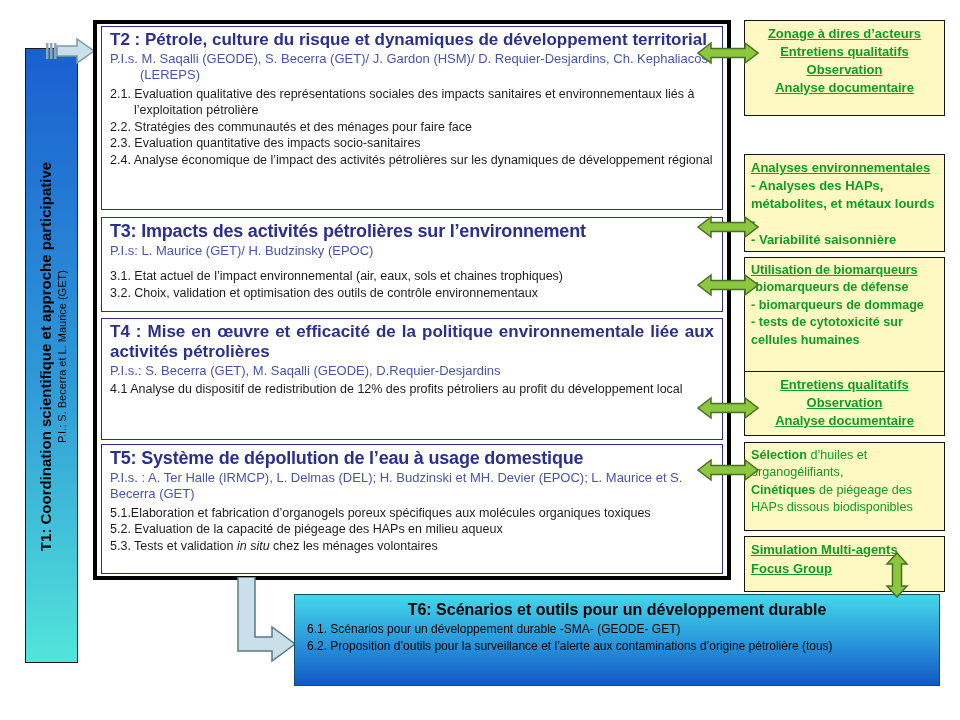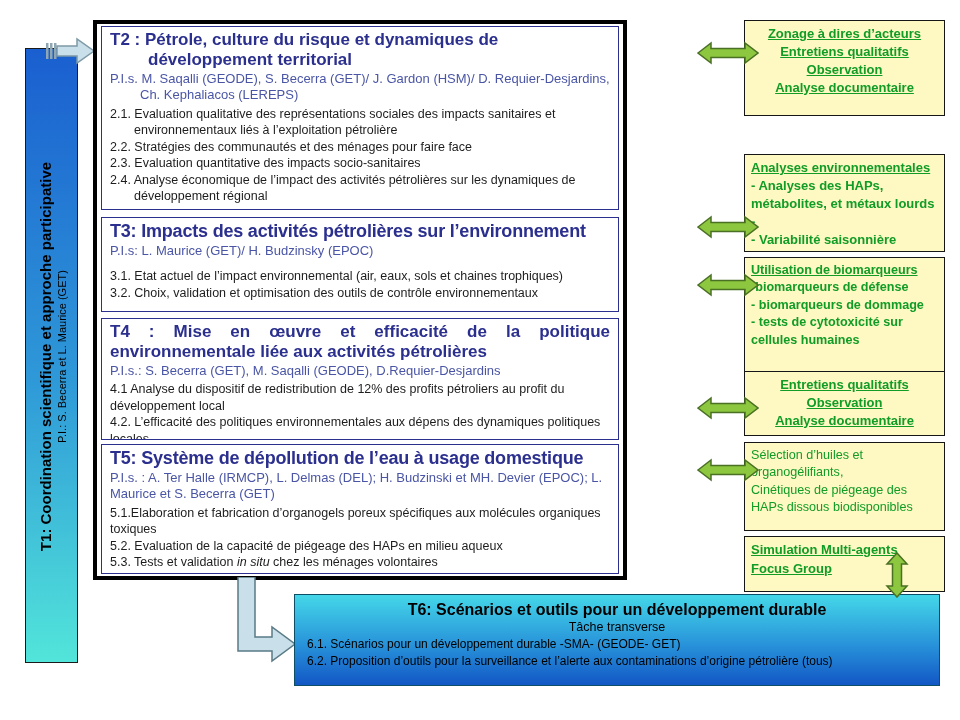--- a/index.html
+++ b/index.html
@@ -16,21 +16,21 @@
   }
   .t1rot{
     position:absolute;left:0;top:0;width:615px;height:53px;
     transform-origin:0 0;transform:rotate(-90deg) translateX(-615px);
     display:flex;flex-direction:column;align-items:center;justify-content:center;
   }
   .t1title{font-size:15px;font-weight:bold;color:#000;white-space:nowrap;}
   .t1pi{font-size:11px;color:#000;white-space:nowrap;margin-top:2px;}
   
   .main{
-    position:absolute;left:93px;top:20px;width:534px;height:560px;
+    position:absolute;left:93px;top:20px;width:638px;height:560px;
     border:4px solid #000;background:#fff;
   }
   .task{
     position:absolute;left:4px;right:4px;background:#fff;
     border:1.6px solid #2b2f8e;padding:3px 8px 2px 8px;overflow:hidden;
   }
   .task-t2{top:2px;height:184px;}
   .task-t3{top:193px;height:95px;}
   .task-t4{top:294px;height:122px;}
   .task-t5{top:420px;height:130px;}
@@ -50,21 +50,21 @@
     border:1.6px solid #161616;color:#119c26;font-weight:bold;
     font-size:13px;line-height:1.38;padding:4px 6px;overflow:hidden;
   }
   .rb1{top:20px;height:96px;text-align:center;}
   .rb2{top:154px;height:98px;font-size:13px;}
   .rb3{top:257px;height:125px;font-size:12.6px;}
   .rb4{top:371px;height:65px;text-align:center;}
   .rb5{top:442px;height:89px;font-size:12.6px;font-weight:normal;}
   .rb6{top:536px;height:56px;line-height:1.45;}
   .u{text-decoration:underline;}
-  .b{font-weight:normal;text-align:right;}
+  .b{font-weight:bold;text-align:right;}
   
   .t6{
     position:absolute;left:294px;top:594px;width:646px;height:92px;
     border:1.5px solid #0d4f66;color:#000;
     background:linear-gradient(180deg,#44d7e8 0%,#2893da 55%,#1257c5 100%);
   }
   .t6ttl{text-align:center;font-weight:bold;font-size:16px;margin-top:6px;}
   .t6sub{text-align:center;font-size:12.5px;margin-top:1px;}
   .t6items{font-size:12px;line-height:1.4;padding:2px 12px 0 12px;}
   
@@ -109,21 +109,20 @@
         <div>3.1. Etat actuel de l’impact environnemental (air, eaux, sols et chaines trophiques)</div>
         <div>3.2. Choix, validation et optimisation des outils de contrôle environnementaux</div>
       </div>
     </div>
 
     <div class="task task-t4">
       <div class="ttl ttl-just">T4 : Mise en œuvre et efficacité de la politique environnementale liée aux activités pétrolières</div>
       <div class="pi">P.I.s.: S. Becerra (GET), M. Saqalli (GEODE), D.Requier-Desjardins</div>
       <div class="items">
         <div>4.1 Analyse du dispositif de redistribution de 12% des profits pétroliers au profit du développement local</div>
-        <div>4.2. L’efficacité des politiques environnementales aux dépens des dynamiques politiques locales</div>
       </div>
     </div>
 
     <div class="task task-t5">
       <div class="ttl ttl-big">T5: Système de dépollution de l’eau à usage domestique</div>
       <div class="pi">P.I.s. : A. Ter Halle (IRMCP), L. Delmas (DEL); H. Budzinski et MH. Devier (EPOC); L. Maurice et S. Becerra (GET)</div>
       <div class="items">
         <div>5.1.Elaboration et fabrication d’organogels poreux spécifiques aux molécules organiques toxiques</div>
         <div>5.2. Evaluation de la capacité de piégeage des HAPs en milieu aqueux</div>
         <div><span>5.3. Tests et validation </span><span class="it">in situ</span><span> chez les ménages volontaires</span></div>
@@ -188,20 +187,19 @@
   <svg class="arr" style="left:884px;top:552px;z-index:3;" width="26" height="46" viewBox="0 0 26 46">
     <polygon points="13,1 23,12 17.5,12 17.5,34 23,34 13,45 3,34 8.5,34 8.5,12 3,12" fill="#8dc63f" stroke="#4a7023" stroke-width="1.5"></polygon>
   </svg>
 
   <svg class="arr" style="left:224px;top:577px;" width="72" height="88" viewBox="0 0 72 88">
     <polygon points="14,0 31,0 31,60 48,60 48,50 71,67 48,84 48,74 14,74" fill="#c9dfe9" stroke="#5a7a86" stroke-width="1.5"></polygon>
   </svg>
 
   <div class="t6">
     <div class="t6ttl">T6: Scénarios et outils pour un développement durable</div>
-    <div class="t6sub">Tâche transverse</div>
     <div class="t6items">
       <div>6.1. Scénarios pour un développement durable -SMA- (GEODE- GET)</div>
       <div>6.2. Proposition d’outils pour la surveillance et l’alerte aux contaminations d’origine pétrolière (tous)</div>
     </div>
   </div>
 
 </div>
 
 </body></html>

